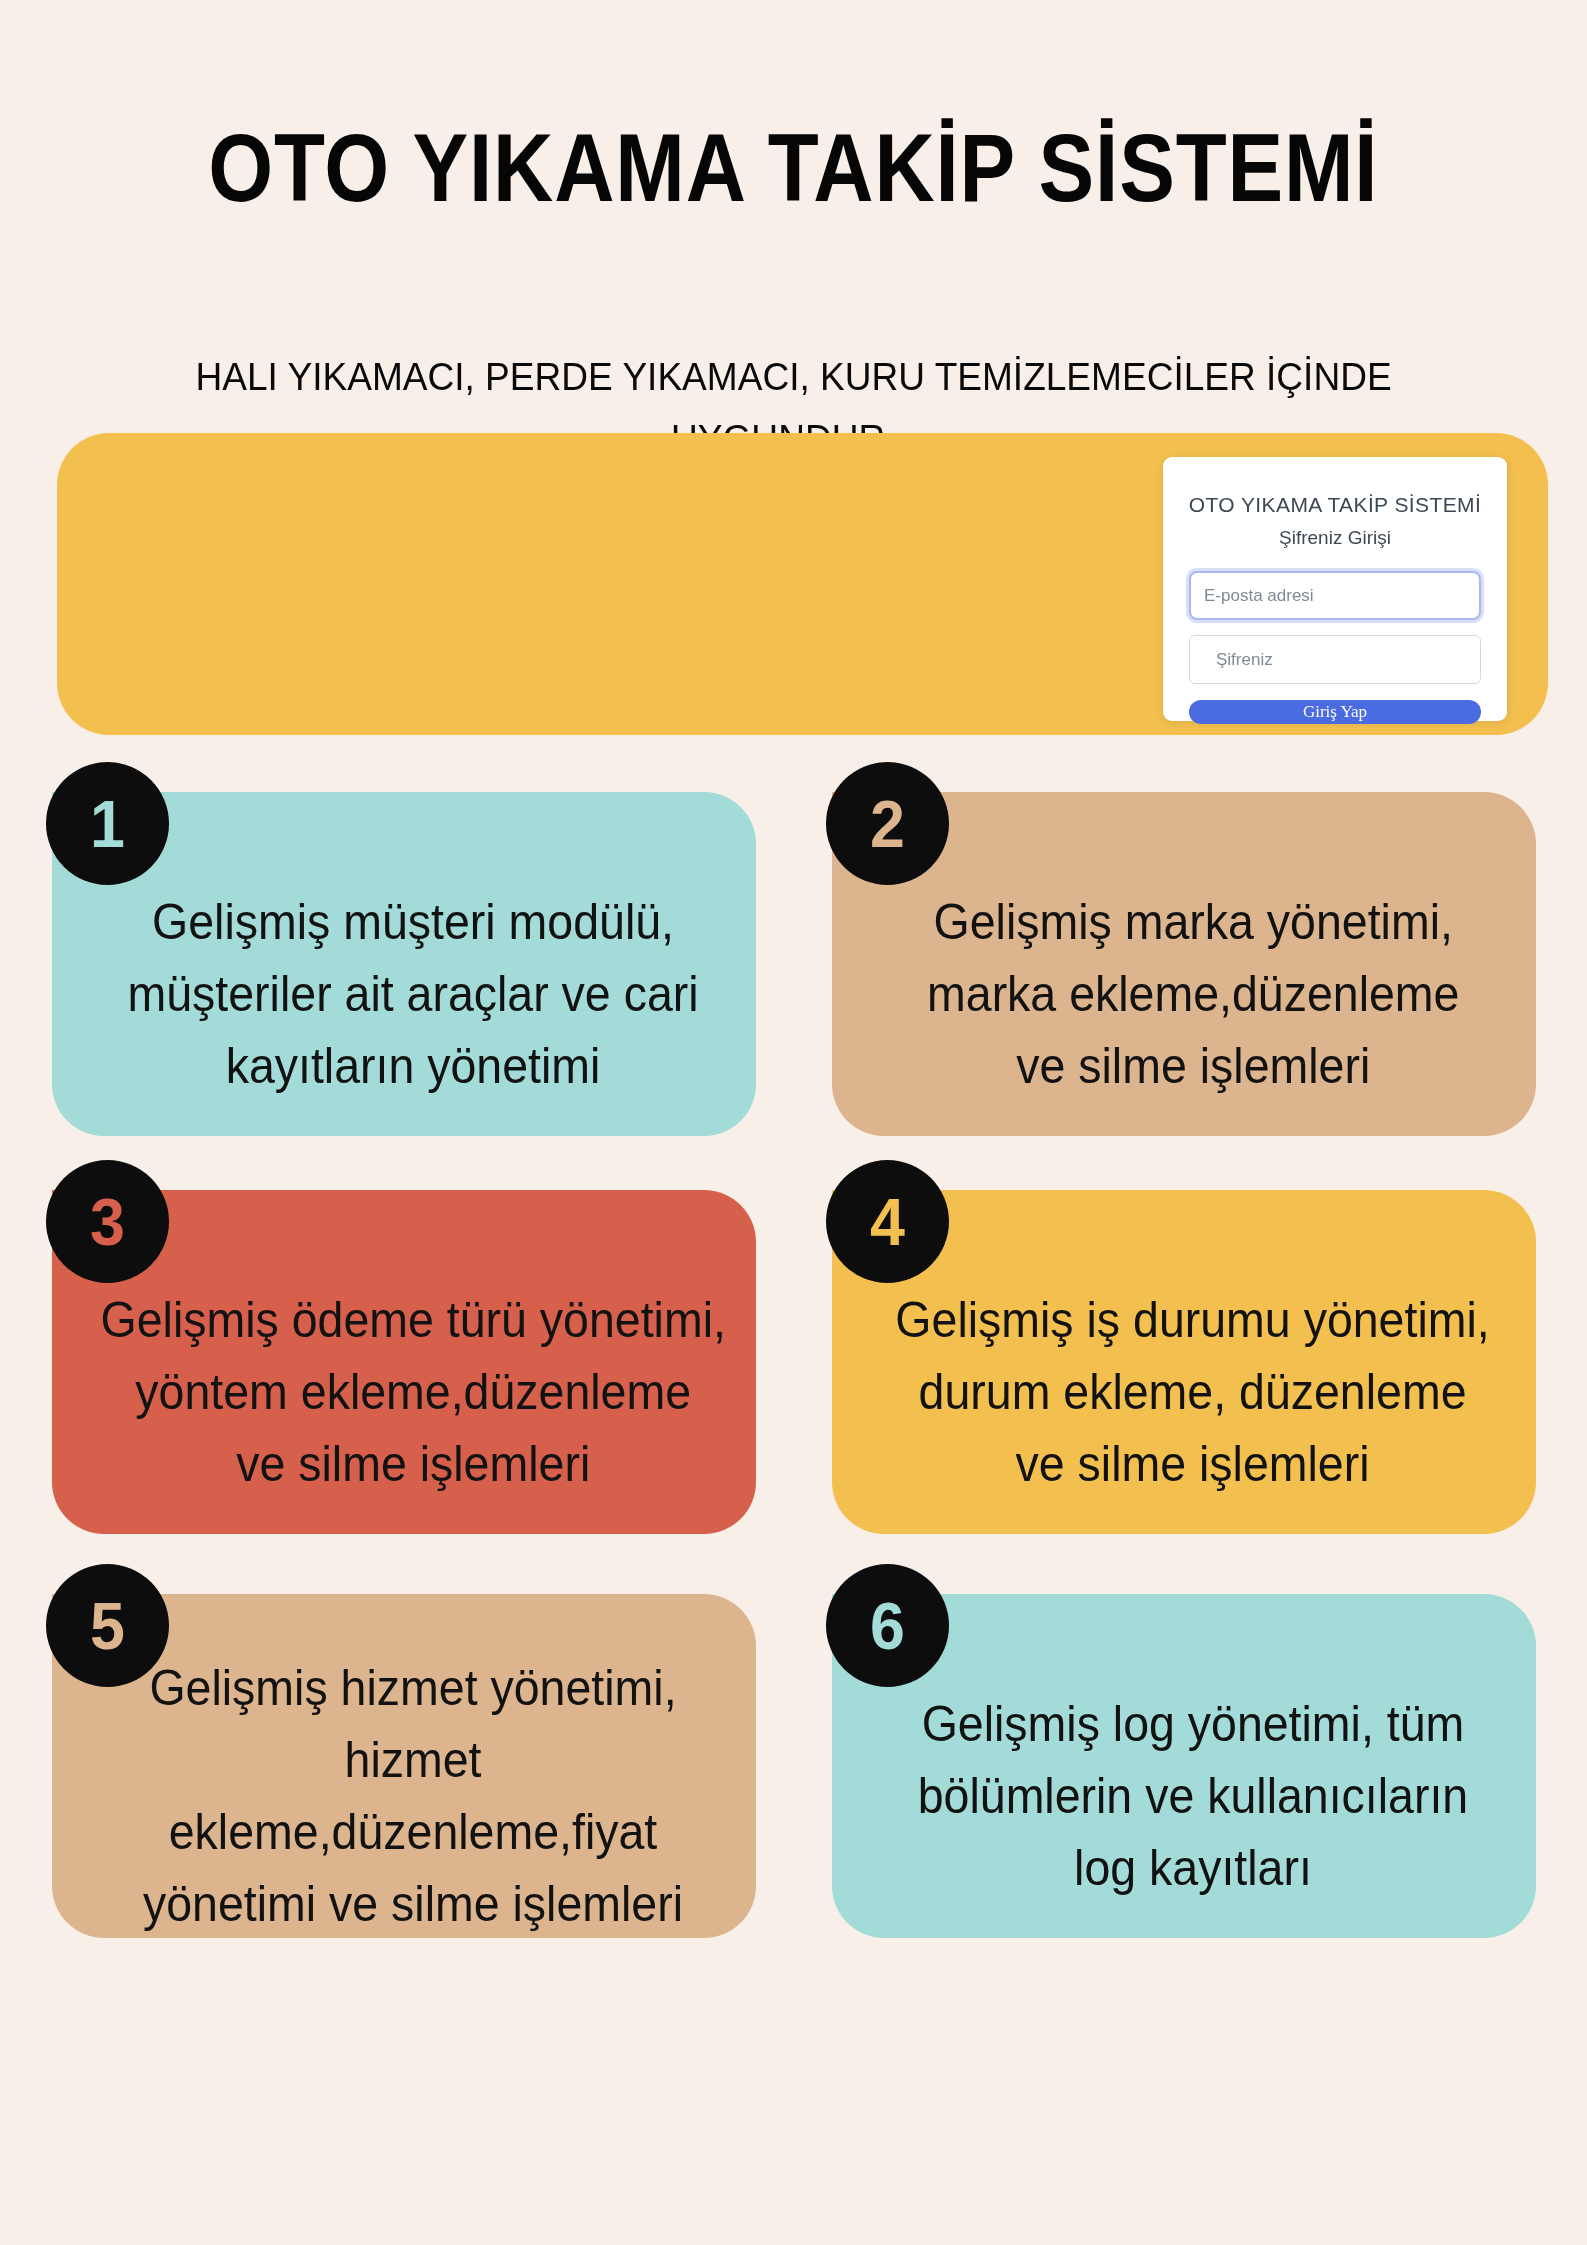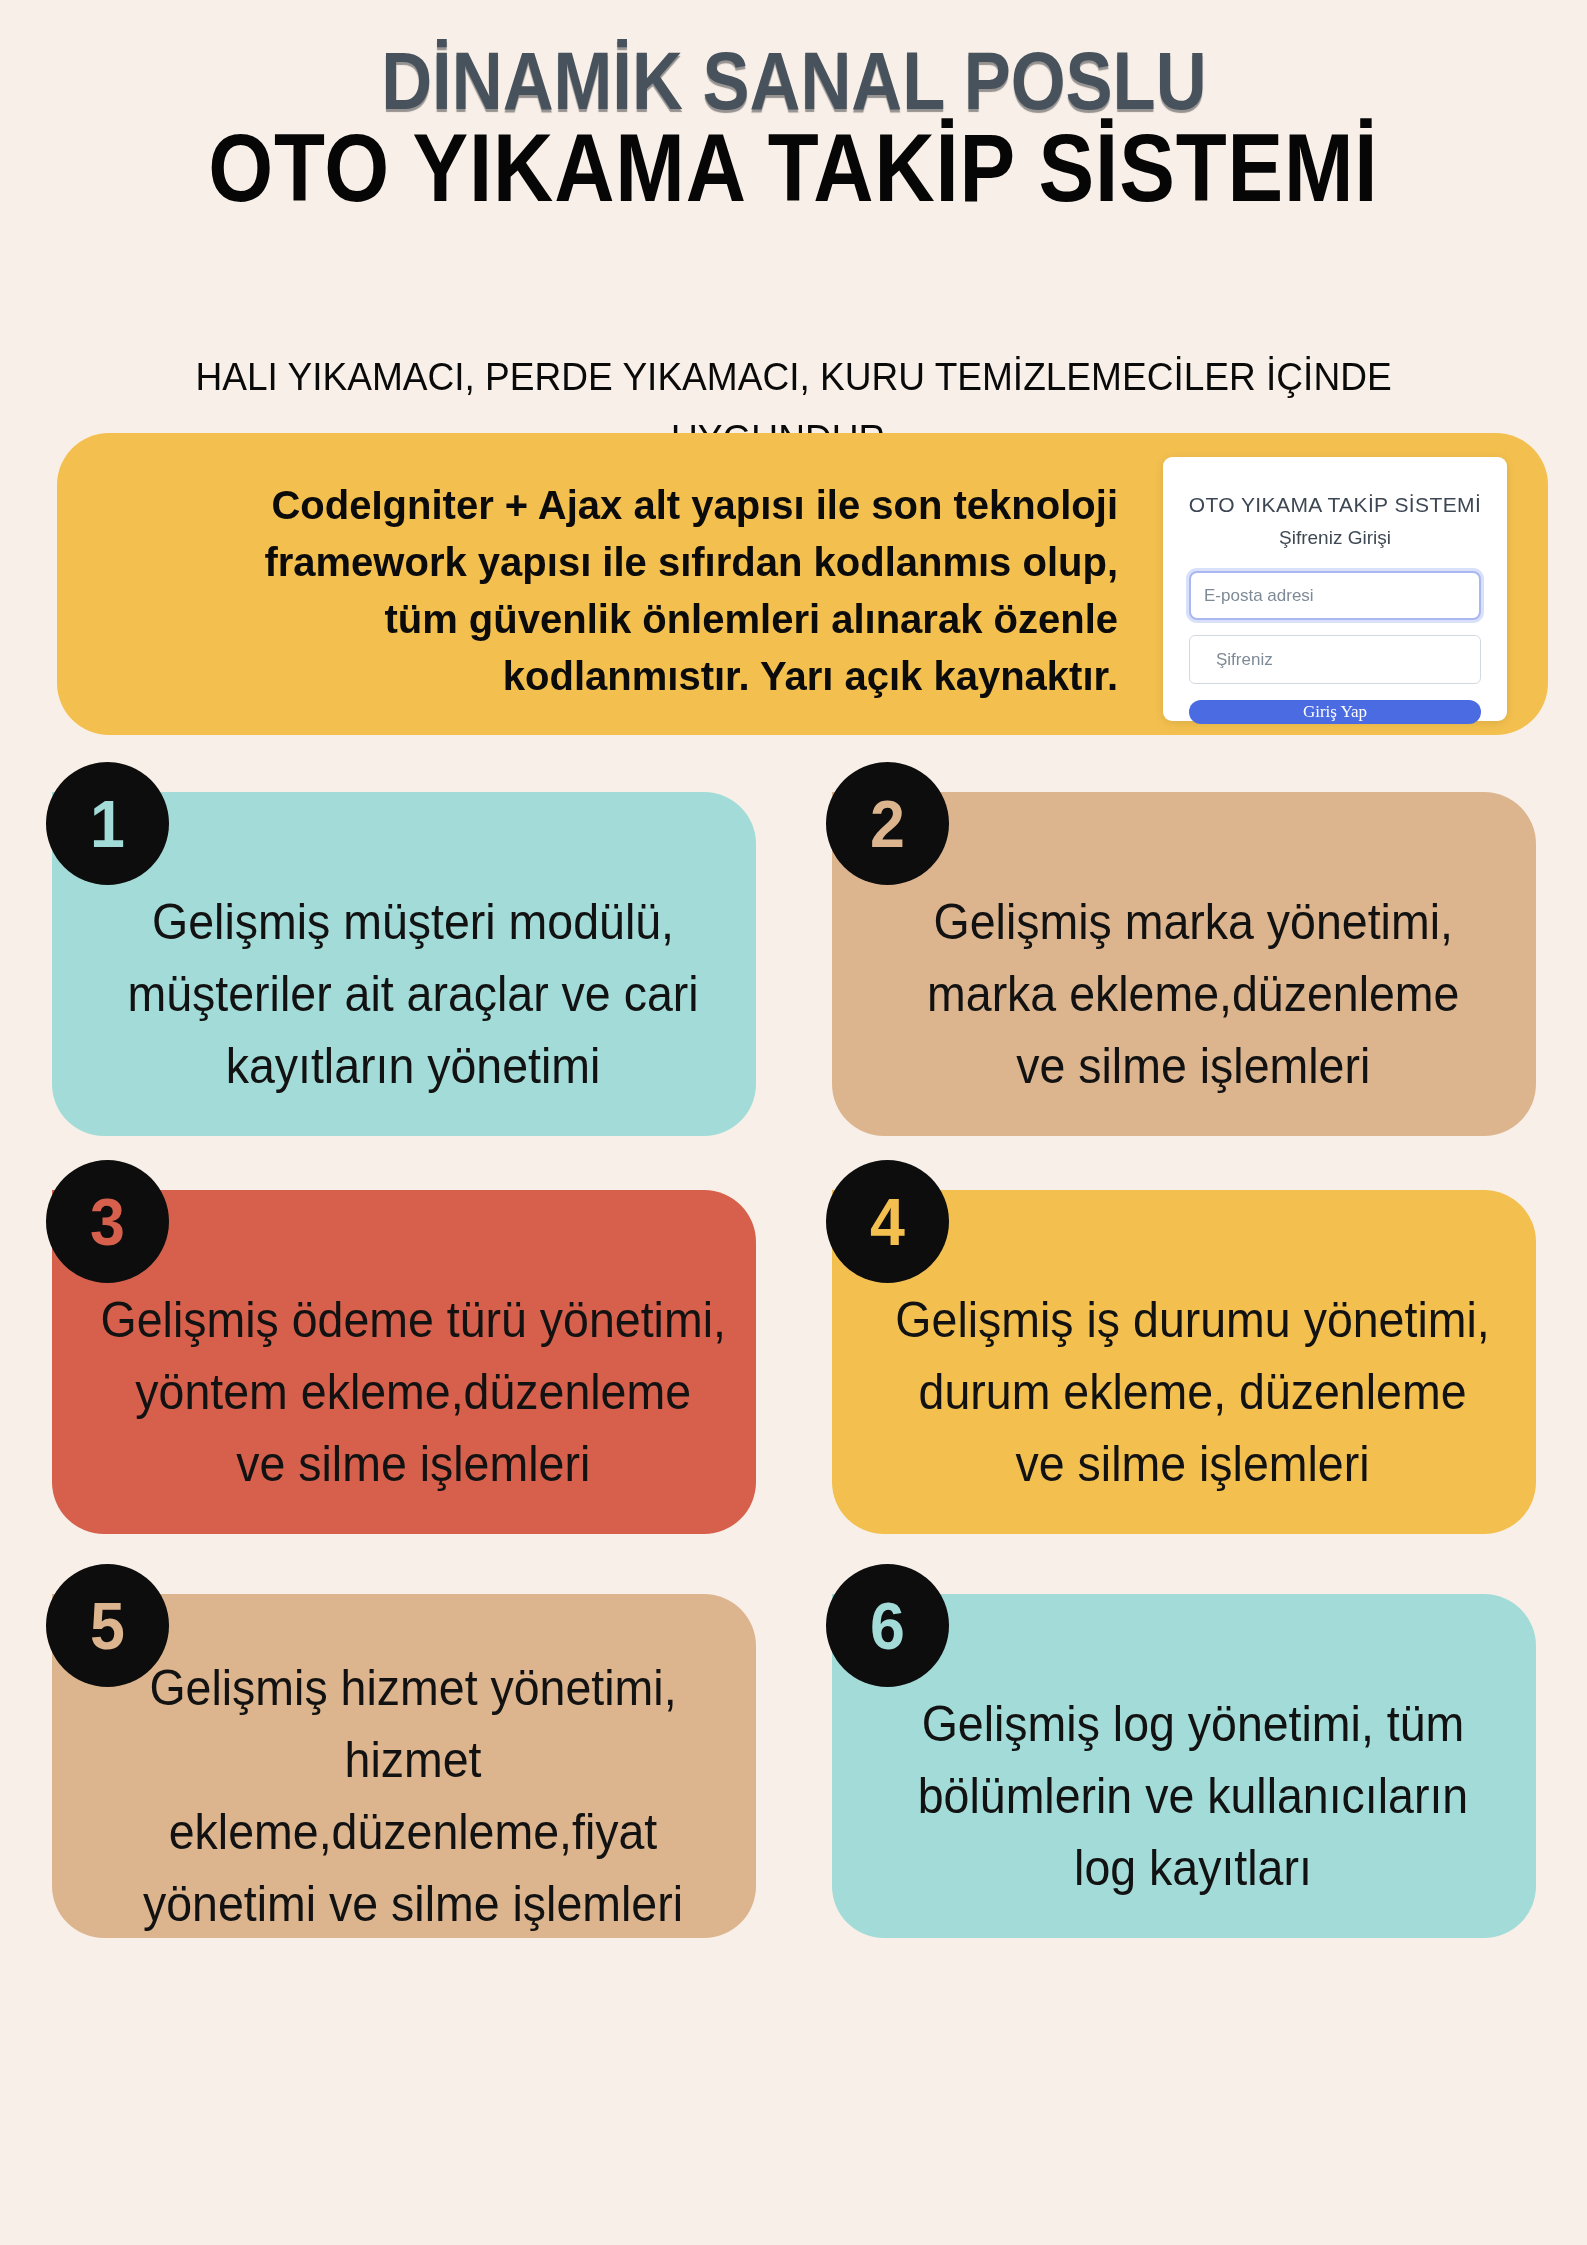--- a/index.html
+++ b/index.html
@@ -116,36 +116,29 @@
   .pos-c3{left:52px;top:1190px;}
   .pos-c4{left:832px;top:1190px;}
   .pos-c5{left:52px;top:1594px;}
   .pos-c6{left:832px;top:1594px;}
 </style>
 </head>
 <body>
 
 <div class="page">
 
-  <div class="center-line kicker">
-    <span class="condensed">DİNAMİK SANAL POSLU</span>
-  </div>
   <div class="center-line main-title">
     <span class="condensed">OTO YIKAMA TAKİP SİSTEMİ</span>
   </div>
   <div class="center-line subtitle">
     <span class="condensed">HALI YIKAMACI, PERDE YIKAMACI, KURU TEMİZLEMECİLER İÇİNDE
 UYGUNDUR...</span>
   </div>
 
   <div class="intro-box" style="background-color: rgb(243, 192, 79);">
-    <div class="intro-text">CodeIgniter + Ajax alt yapısı ile son teknoloji
-framework yapısı ile sıfırdan kodlanmıs olup,
-tüm güvenlik önlemleri alınarak özenle
-kodlanmıstır. Yarı açık kaynaktır.</div>
 
     <div class="login-card">
       <div class="login-title">OTO YIKAMA TAKİP SİSTEMİ</div>
       <div class="login-subtitle">Şifreniz Girişi</div>
       <input class="login-input input-email" type="text" placeholder="E-posta adresi" style="">
       <input class="login-input input-password" type="text" placeholder="Şifreniz" style="">
       <button class="login-button" style="background-color: rgb(74, 107, 225);">Giriş Yap</button>
     </div>
   </div>
 

